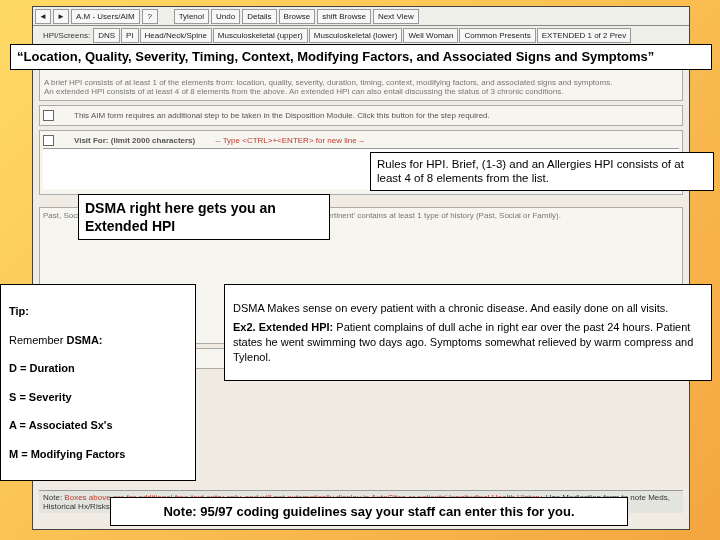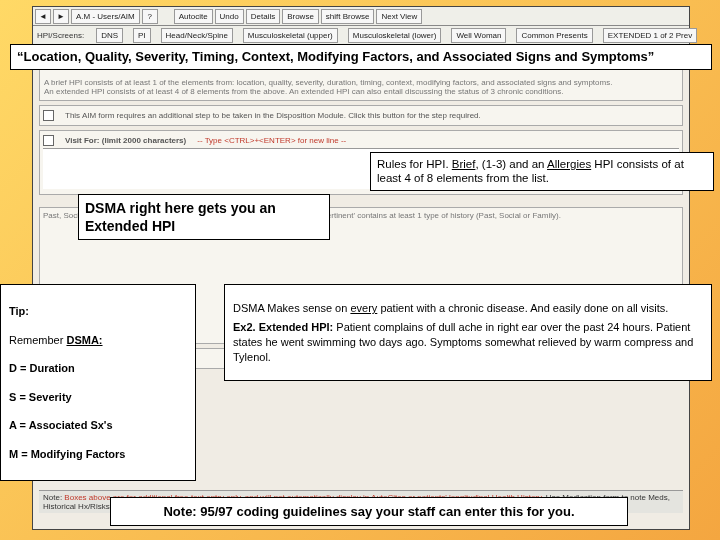--- a/index.html
+++ b/index.html
@@ -1,51 +1,51 @@
 <!DOCTYPE html>
 <html><head>
 <meta charset="utf-8">
 <style>
 html,body{margin:0;padding:0;width:720px;height:540px;font-family:Arial,Helvetica,sans-serif;font-size:10px;background:#111;overflow:hidden}
 .slide{position:relative;width:720px;height:540px;background:linear-gradient(135deg,#ffd966 0%,#f4a640 100%)}
 .app{position:absolute;left:32px;top:6px;width:656px;height:522px;background:#f0ece4;border:1px solid #444}
 .toolbar{display:flex;align-items:center;height:16px;border-bottom:1px solid #888;padding:1px 2px;gap:2px;background:#efefe9}
 .tbtn{border:1px solid #999;background:#f7f7f7;padding:0 4px;height:13px;line-height:13px;font-size:8px;color:#222;white-space:nowrap}
 .tbtn.sq{width:14px;text-align:center;padding:0}
-.tabrow{display:flex;align-items:center;height:16px;border-bottom:1px solid #888;padding:1px 2px;gap:10px;background:#efefe9}
+.tabrow{display:flex;align-items:center;height:16px;border-bottom:1px solid #888;padding:1px 8px;gap:1px;background:#efefe9}
 .tab{border:1px solid #999;background:#f7f7f7;padding:0 4px;height:13px;line-height:13px;font-size:8px;color:#222;white-space:nowrap}
 .lbl{font-size:8px;color:#333;padding:0 2px}
 .content{position:relative;padding:4px 6px}
-.row{display:flex;align-items:center;gap:11px;margin:1px 0}
+.row{display:flex;align-items:center;gap:20px;margin:1px 0}
 .cb{width:9px;height:9px;border:1px solid #666;background:#fff;display:inline-block}
 .grey{color:#777}
 .textarea{border-top:1px solid #999;background:#fff;height:40px;margin:2px 0}
 .notebar{background:#e4e4df;border-top:1px solid #999;padding:2px 4px;font-size:8px;color:#333}
 .red{color:#c0392b}
 .callout{position:absolute;background:#fff;border:1.5px solid #000;padding:4px 6px;font-size:12px;color:#000;font-family:Arial;line-height:1.25}
 .callout.bold{font-weight:bold}
 .tipbox{position:absolute;left:0;top:284px;width:178px;background:#fff;border:1.5px solid #000;padding:6px 8px;font-size:11px;line-height:1.5}
 .tipbox p{margin:12px 0}
 .notesbox{position:absolute;left:224px;top:284px;width:470px;background:#fff;border:1.5px solid #000;padding:12px 8px;font-size:11px;line-height:1.35}
 .notesbox p{margin:4px 0}
 .footnote{position:absolute;left:110px;bottom:14px;width:500px;background:#fff;border:1.5px solid #000;padding:6px 8px;font-size:13px;font-weight:bold;text-align:center}
-.und{text-decoration:underline}
+.und{}
 </style>
 </head>
 <body>
 <div class="slide">
 <div class="app">
 
 <div class="toolbar">
   <span class="tbtn sq">◄</span>
   <span class="tbtn sq">►</span>
   <span class="tbtn">A.M - Users/AIM</span>
   <span class="tbtn sq">?</span>
   <span style="flex:0 0 12px"></span>
-  <span class="tbtn">Autocite</span>
+  <span class="tbtn">Tylenol</span>
   <span class="tbtn">Undo</span>
   <span class="tbtn">Details</span>
   <span class="tbtn">Browse</span>
   <span class="tbtn">shift Browse</span>
   <span class="tbtn">Next View</span>
 </div>
 
 <div class="tabrow">
   <span class="lbl">HPI/Screens:</span>
   <span class="tab">DNS</span>

